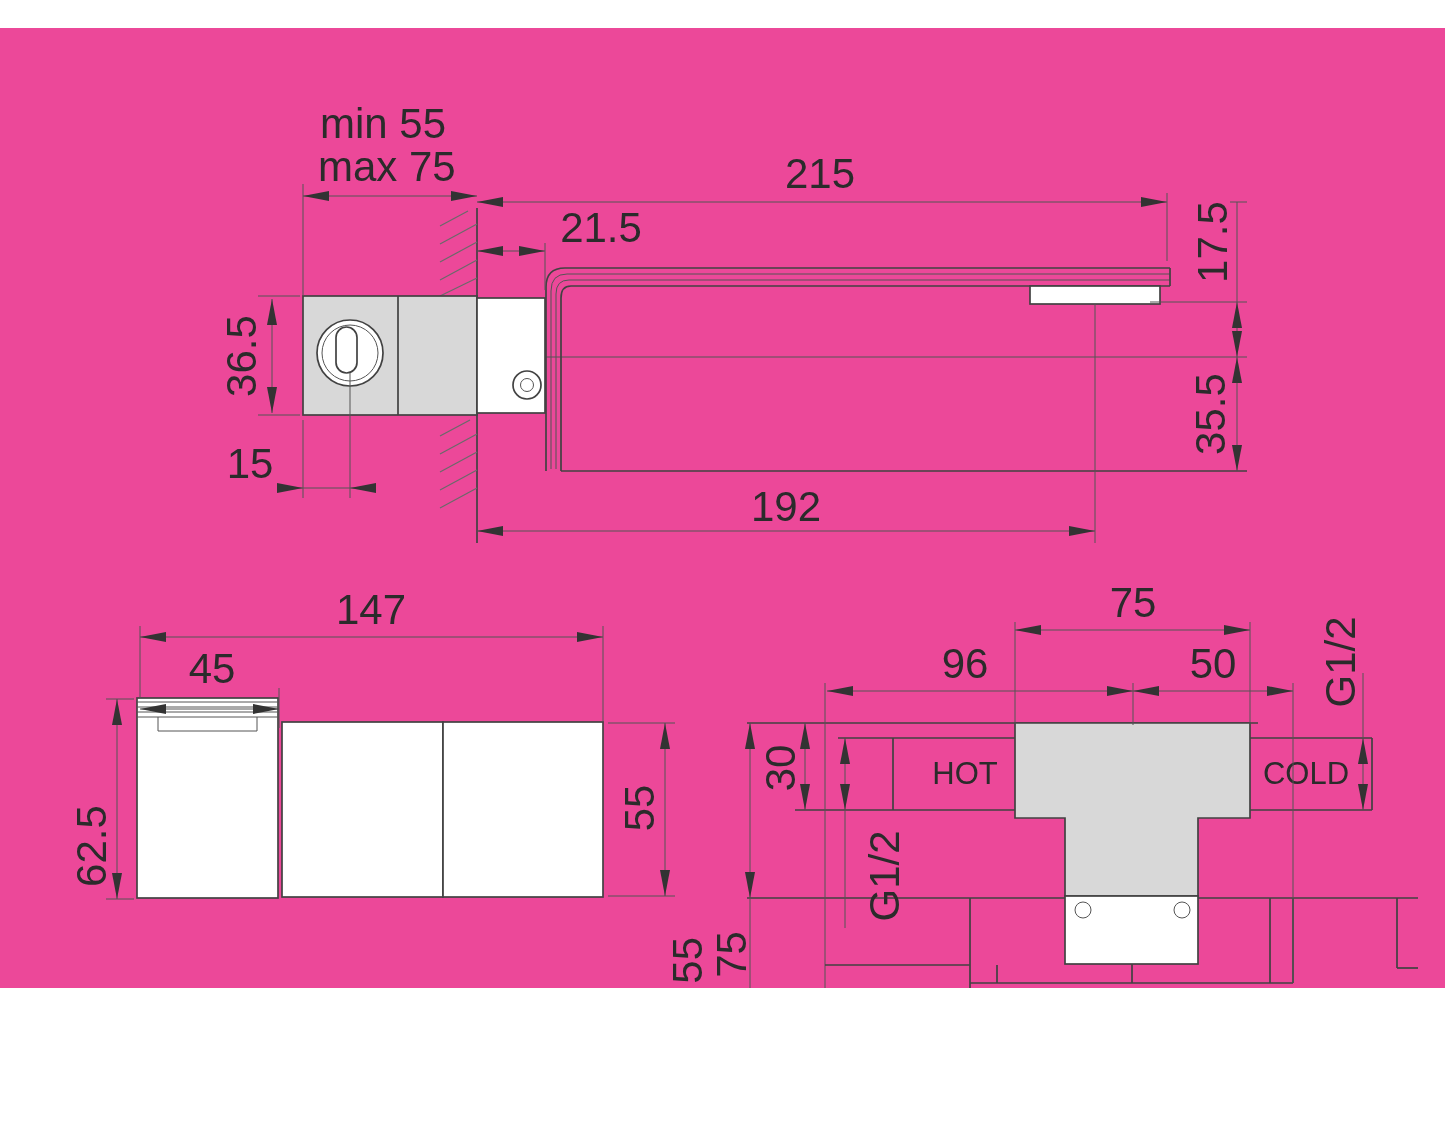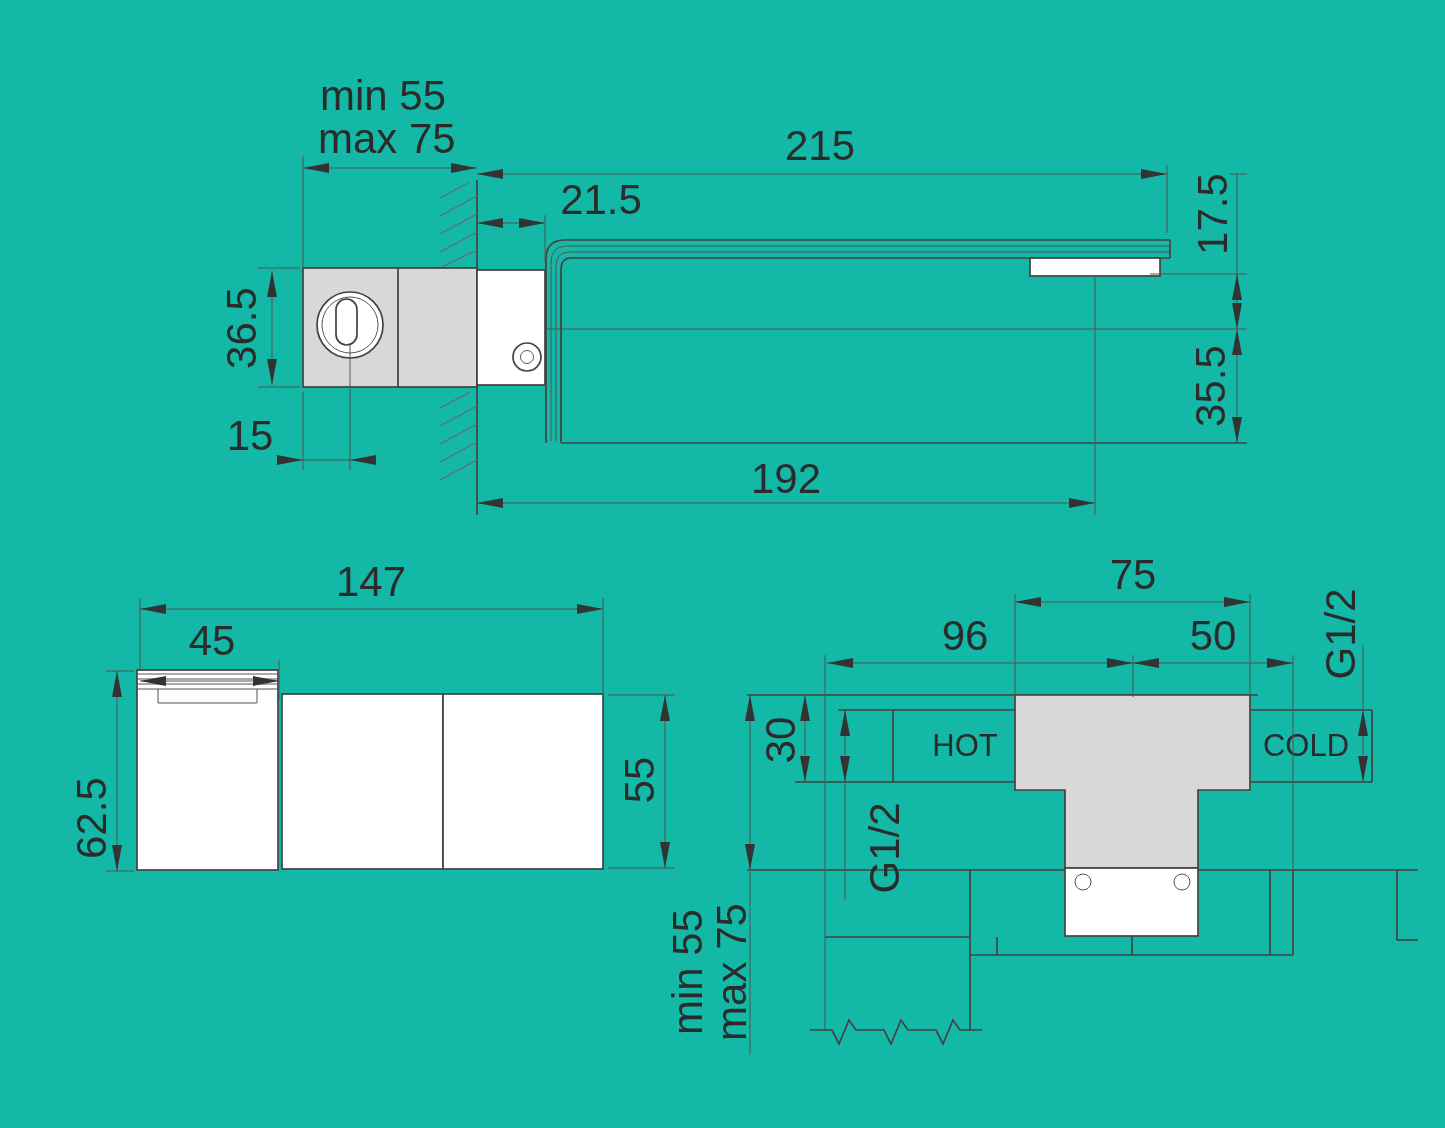--- a/index.html
+++ b/index.html
@@ -1,16 +1,16 @@
 <!DOCTYPE html>
 <html><head>
 <meta charset="utf-8">
 <style>
   html,body{margin:0;padding:0;background:#ffffff;}
-  .stage{position:relative;width:1445px;height:1128px;background:#14b8a6;overflow:hidden;}
+  .stage{position:relative;width:1445px;height:960px;background:#ec4899;overflow:hidden;margin-top:28px;}
   svg{display:block;}
   text{font-family:"Liberation Sans","DejaVu Sans",sans-serif;fill:#2b2b2b;}
   .dim{font-size:42px;}
   .pipe{font-size:31px;}
   .ln{stroke:#424242;stroke-width:1.7;fill:none;}
   .thin{stroke:#555555;stroke-width:1;fill:none;}
   .hatch{stroke:#6a6a6a;stroke-width:1.2;fill:none;}
   .arr{fill:#333333;stroke:none;}
   .grayfill{fill:#d8d8d8;stroke:#424242;stroke-width:1.7;}
   .whitefill{fill:#ffffff;stroke:#424242;stroke-width:1.7;}

